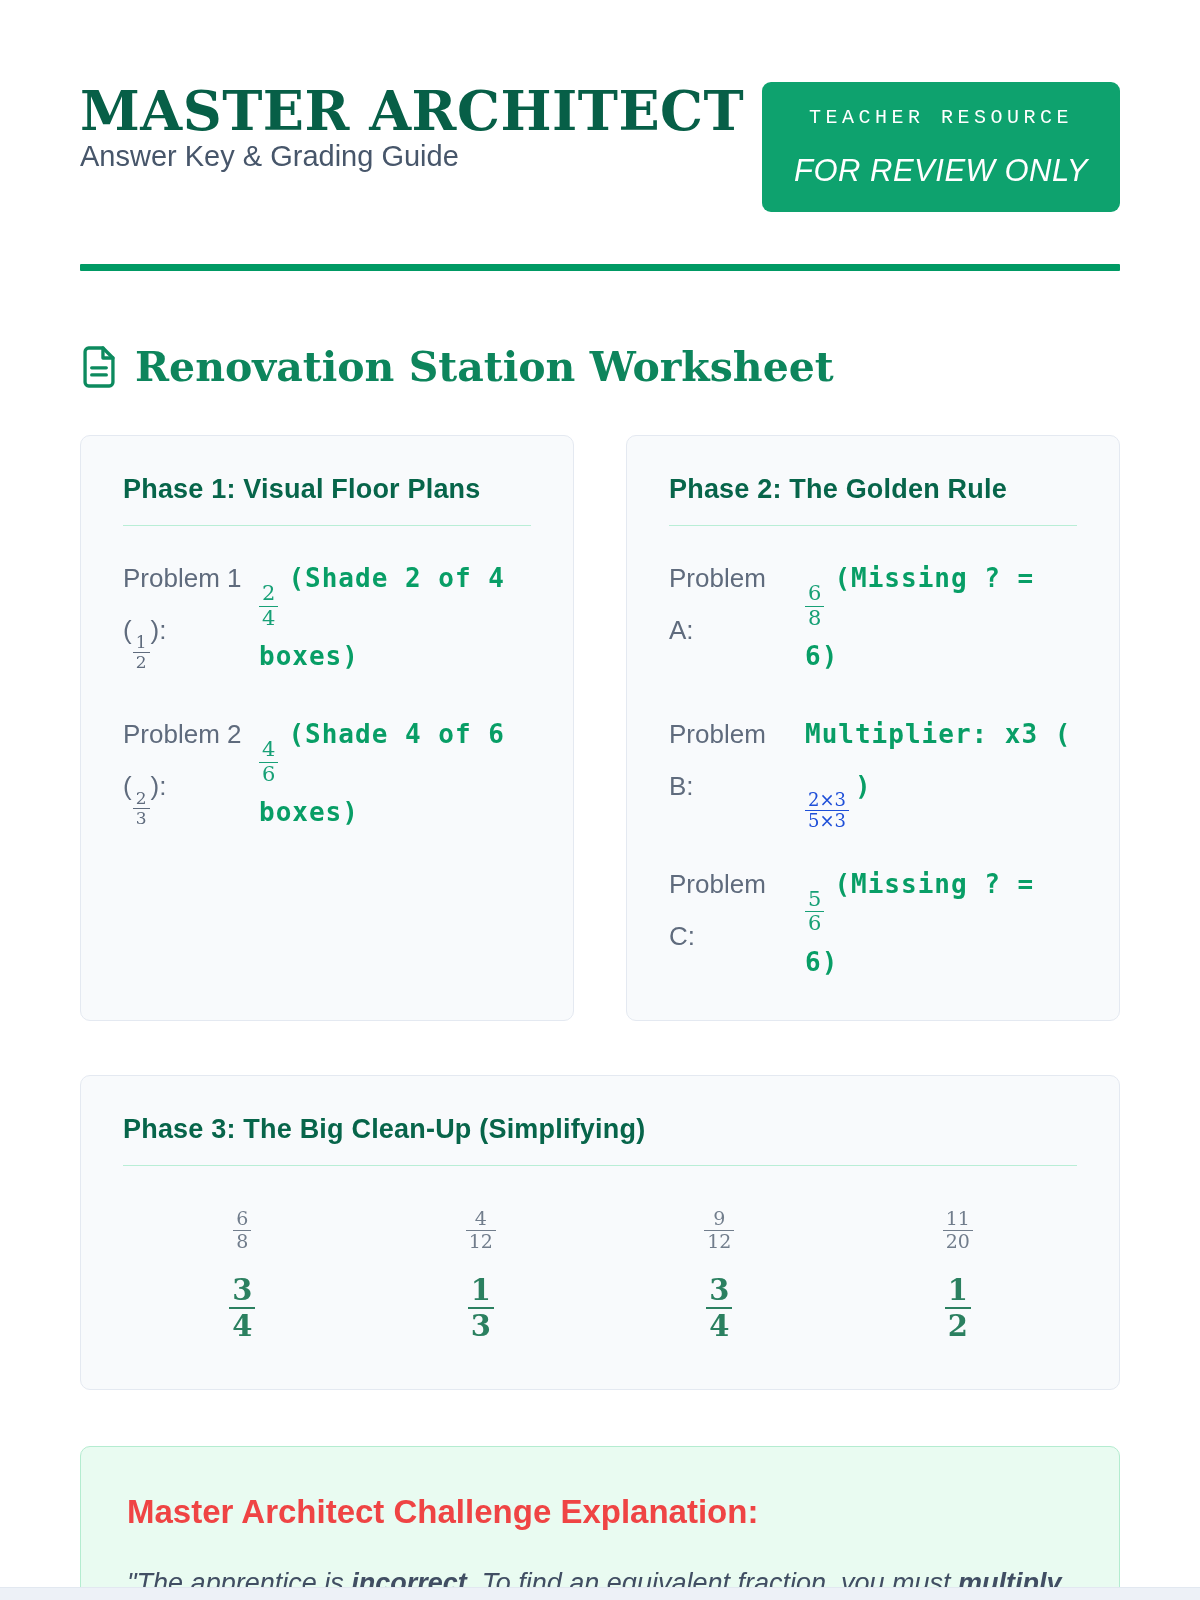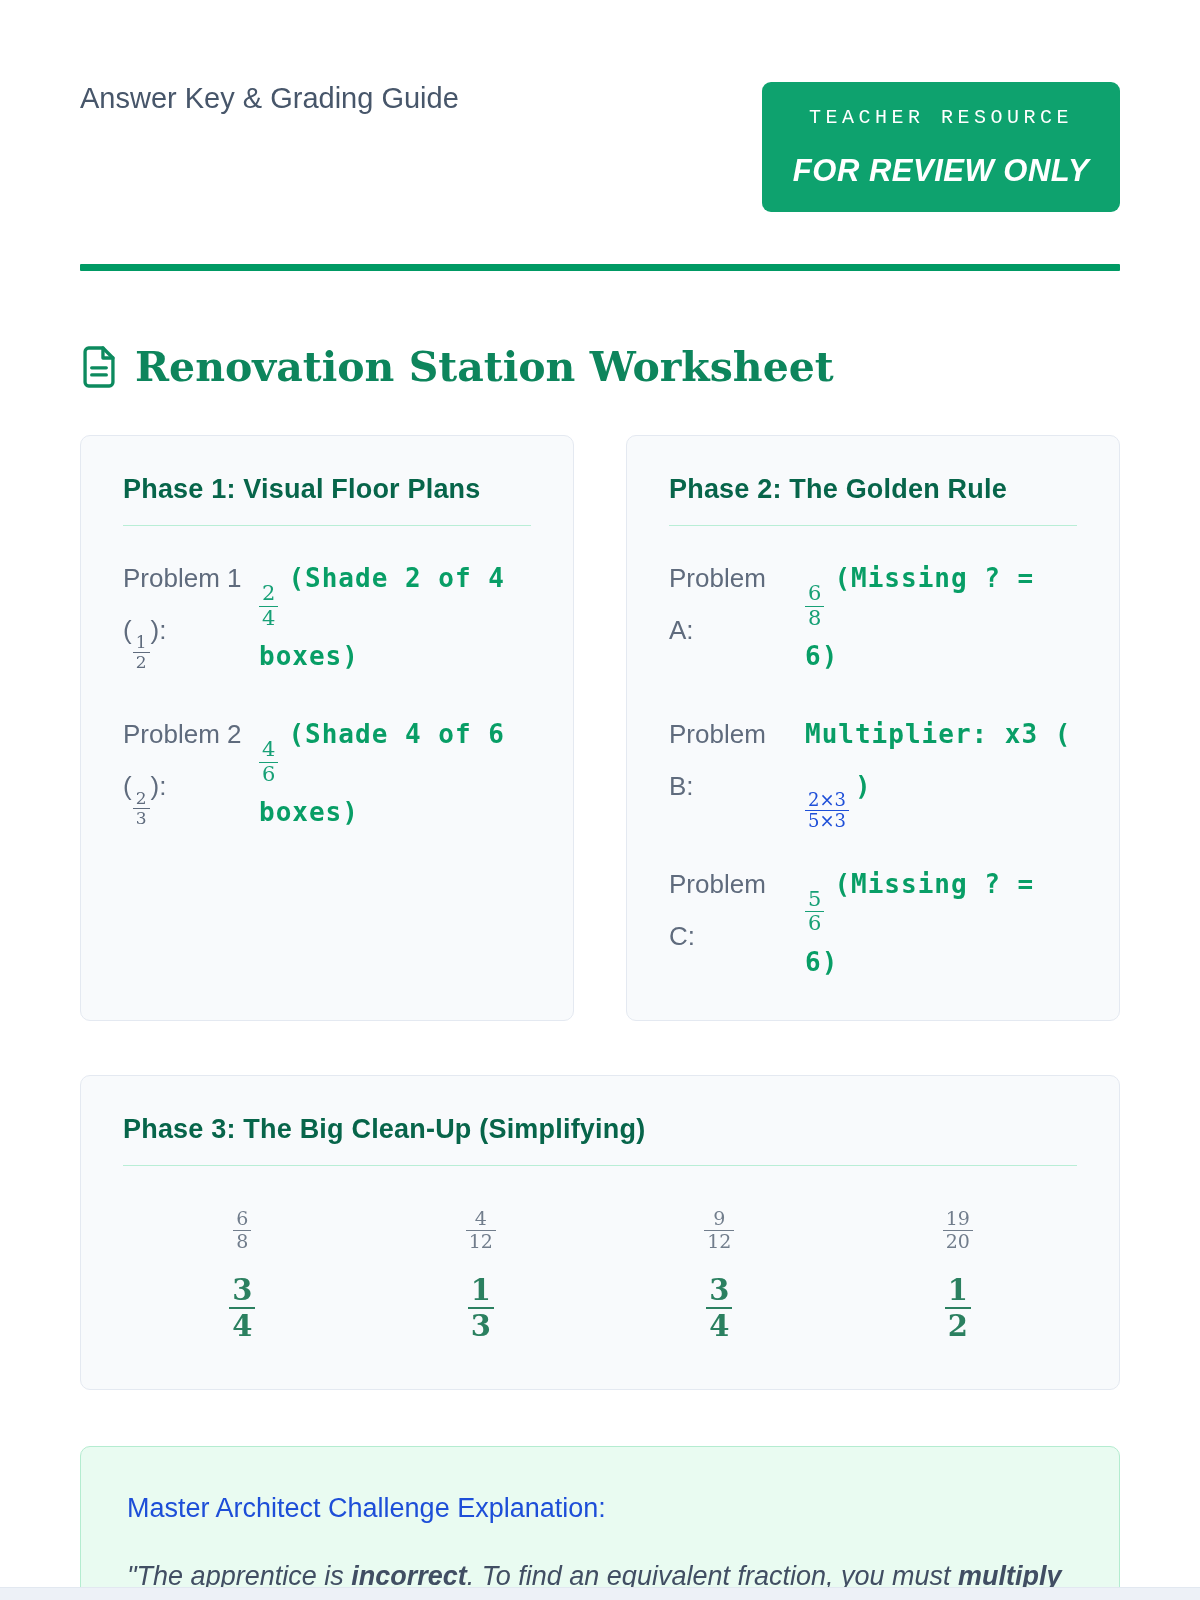--- a/index.html
+++ b/index.html
@@ -21,21 +21,21 @@
   .badge {
     width:358px; min-height:130px; background:#0ea26e; border-radius:9px;
     display:flex; flex-direction:column; justify-content:center; align-items:center;
     padding:18px 10px; text-align:left;
   }
   .badge-line1 {
     font-family:"Liberation Mono", monospace; font-size:20px; font-weight:500;
     color:#ffffff; letter-spacing:4.5px; white-space:nowrap;
   }
   .badge-line2 {
-    margin-top:24px; font-size:31px; font-weight:700; font-style:italic;
+    margin-top:24px; font-size:31px; font-weight:400; font-style:italic;
     color:#ffffff; letter-spacing:0.5px; white-space:nowrap;
   }
   .divider { margin-top:52px; height:7px; background:#009a64; border-radius:1px; }
 
   
   .section-heading { margin-top:72px; display:flex; align-items:center; gap:17px; }
   .doc-icon { width:38px; height:46px; flex:none; }
   .section-title {
     font-family:"DejaVu Serif", serif; font-weight:700;
     font-size:41px; color:#0d855c;
@@ -82,41 +82,42 @@
   .simp-col { text-align:center; }
   .simp-col .orig-line { display:block; }
   .simp-col .big-line { display:block; margin-top:16px; }
 
   
   .callout {
     margin-top:56px; background:#e9fbf1; border:1.5px solid #b4ecd0;
     border-radius:10px; padding:46px 46px 50px 46px;
     box-shadow:0 3px 0 rgba(110,216,170,0.35);
   }
-  .callout-title { font-size:27px; font-weight:400; color:#1d4ed8; }
+  .callout-title { font-size:33px; font-weight:700; color:#ef4444; }
   .callout-text {
     margin-top:30px; font-size:27px; font-style:italic; color:#414e63;
     line-height:1.7; max-width:960px;
   }
   .callout-text strong { font-weight:700; }
 
   
   .bottom-strip {
     position:absolute; left:0; bottom:0; width:100%; height:13px;
     background:#edf1f7; border-top:1px solid #e2e8f0;
   }
 </style>
 </head>
 <body>
 
 <div class="page">
   <div class="content">
 
     <header class="header">
       <div>
+        <h1 class="page-title">MASTER ARCHITECT</h1>
         <p class="subtitle">Answer Key &amp; Grading Guide</p>
       </div>
       <div class="badge">
         <div class="badge-line1">TEACHER RESOURCE</div>
         <div class="badge-line2">FOR REVIEW ONLY</div>
       </div>
     </header>
 
     <div class="divider"></div>
 
@@ -216,21 +217,21 @@
                 <span class="fn">9</span>
                 <span class="fd">12</span>
               </span></span>
             <span class="big-line"><span class="frac frac-big">
                 <span class="fn">3</span>
                 <span class="fd">4</span>
               </span></span>
           </div>
           <div class="simp-col">
             <span class="orig-line"><span class="frac frac-orig">
-                <span class="fn">19</span>
+                <span class="fn">11</span>
                 <span class="fd">20</span>
               </span></span>
             <span class="big-line"><span class="frac frac-big">
                 <span class="fn">1</span>
                 <span class="fd">2</span>
               </span></span>
           </div>
         </div>
     </section>
 

